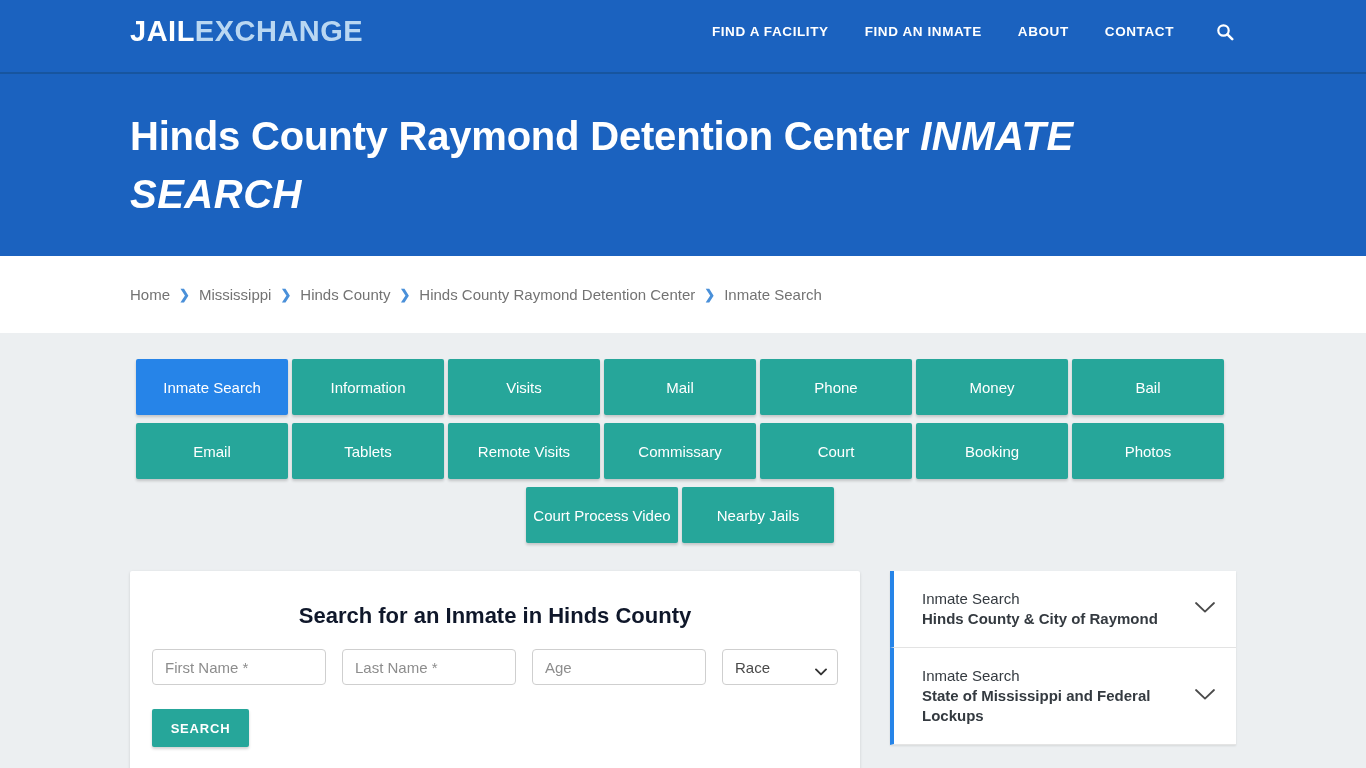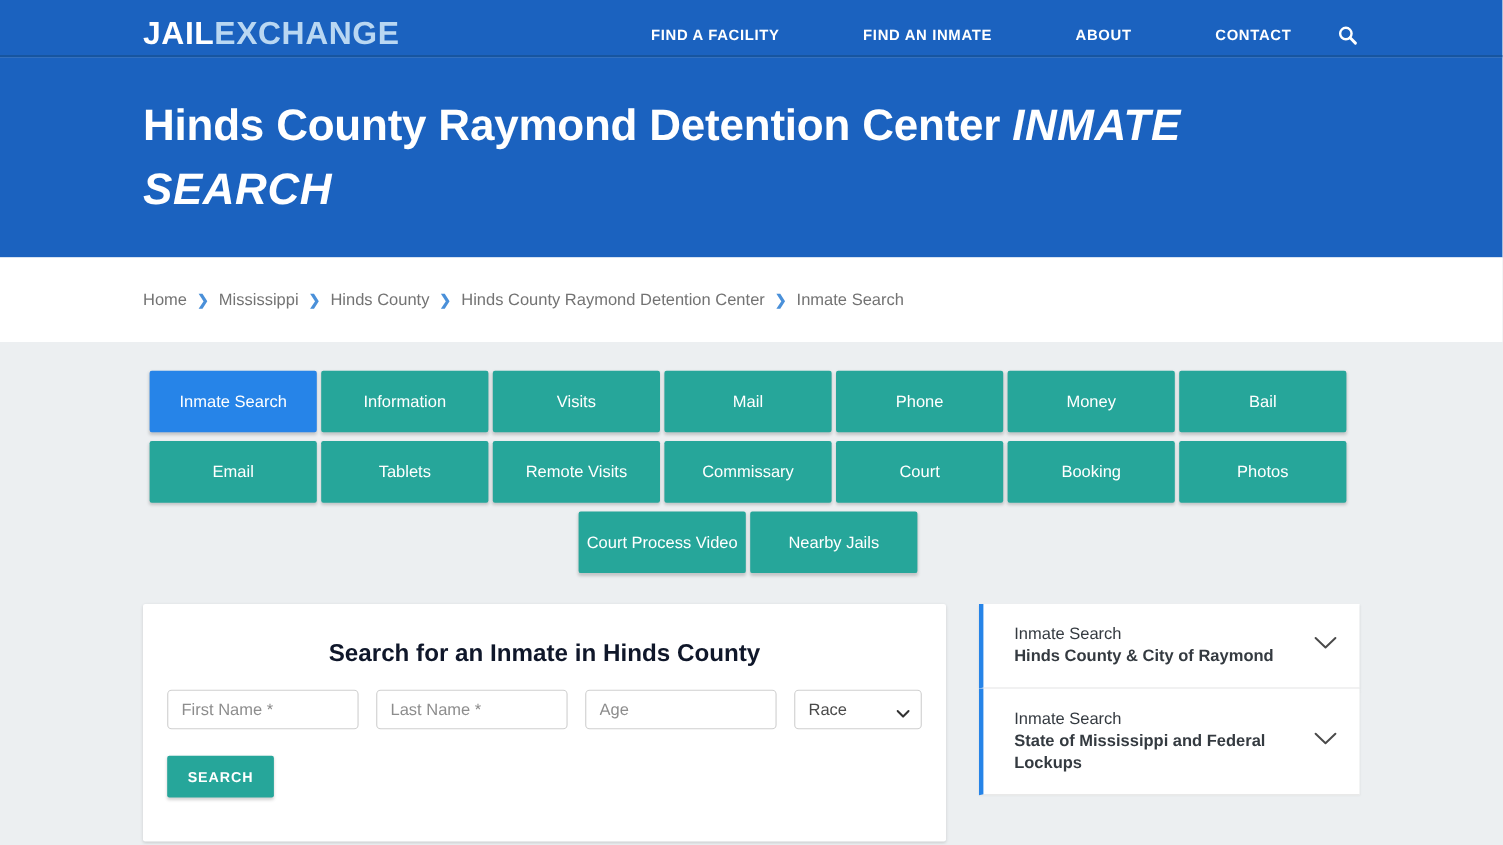--- a/index.html
+++ b/index.html
@@ -9,21 +9,21 @@
     width: 1366px;
     height: 768px;
     overflow: hidden;
     background: #eceff1;
     font-family: "Liberation Sans", sans-serif;
   }
 
   
   .topbar {
     position: relative;
-    height: 52px;
+    height: 74px;
     background: #1b62bf;
     border-bottom: 2px solid #17559f;
   }
   .topbar-inner {
     width: 1366px;
     height: 63px;
     padding: 0 130px;
     display: flex;
     align-items: center;
     justify-content: space-between;
@@ -44,21 +44,20 @@
     align-items: center;
     gap: 36px;
   }
   .nav-item {
     color: #ffffff;
     font-size: 13.5px;
     font-weight: bold;
     letter-spacing: 0.6px;
     text-decoration: none;
     white-space: nowrap;
-    margin-left: 40px;
   }
   .nav-search {
     display: flex;
     align-items: center;
     justify-content: center;
     width: 22px;
     height: 22px;
     margin-left: 4px;
   }
 

